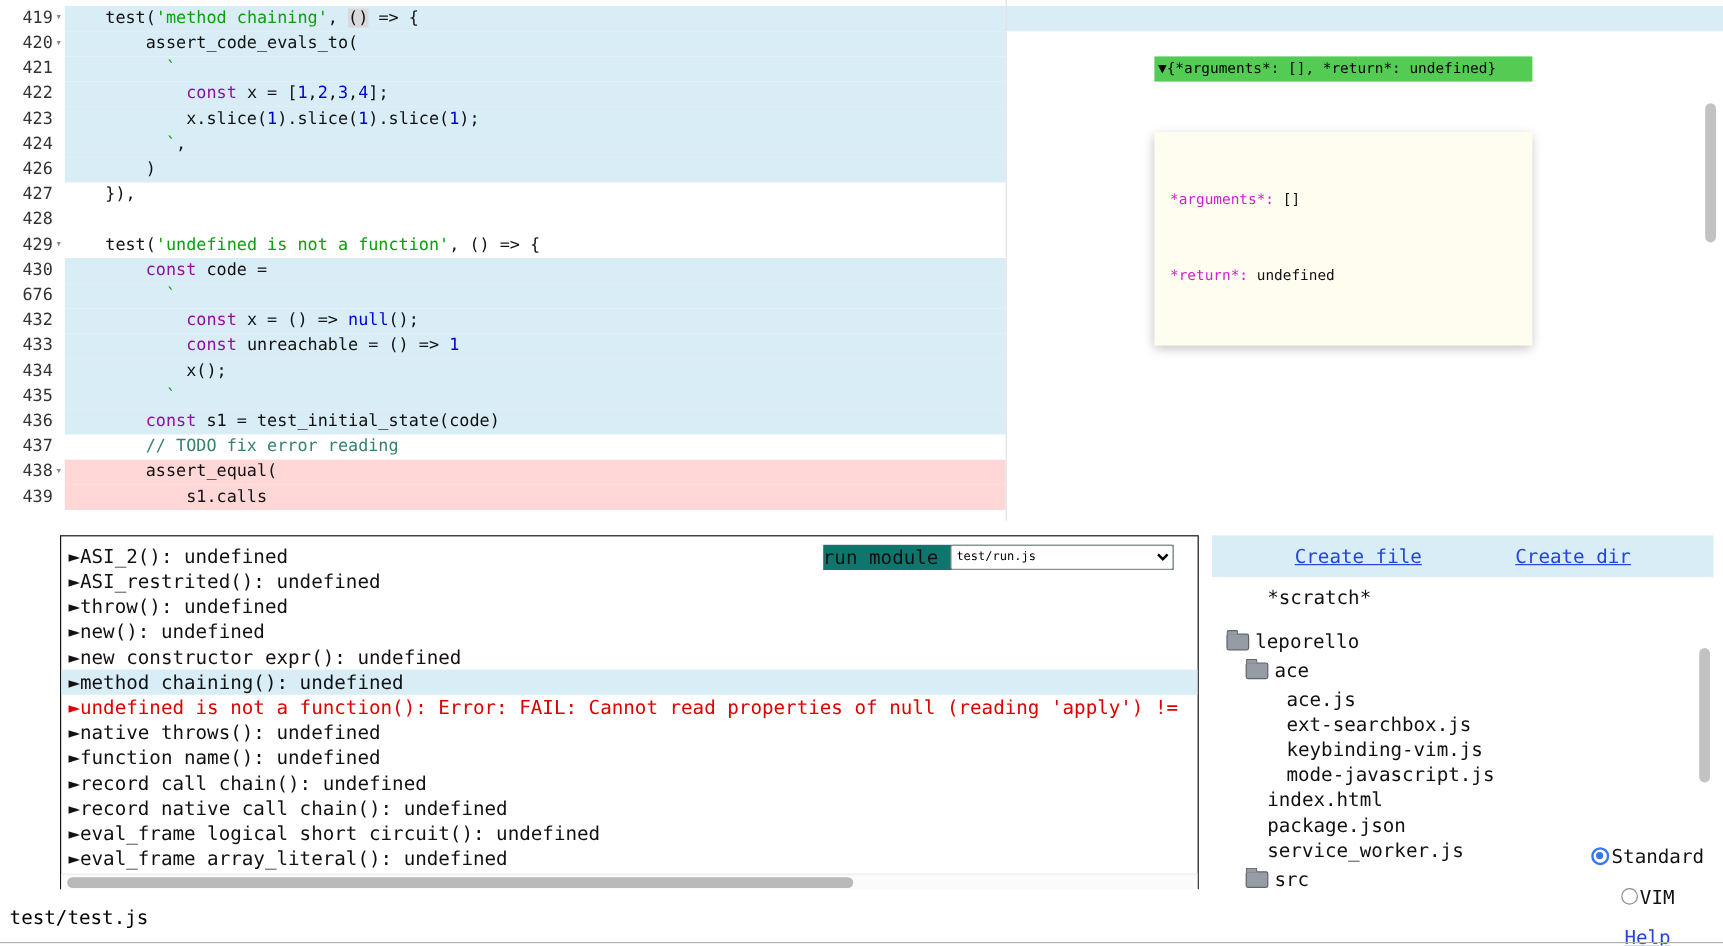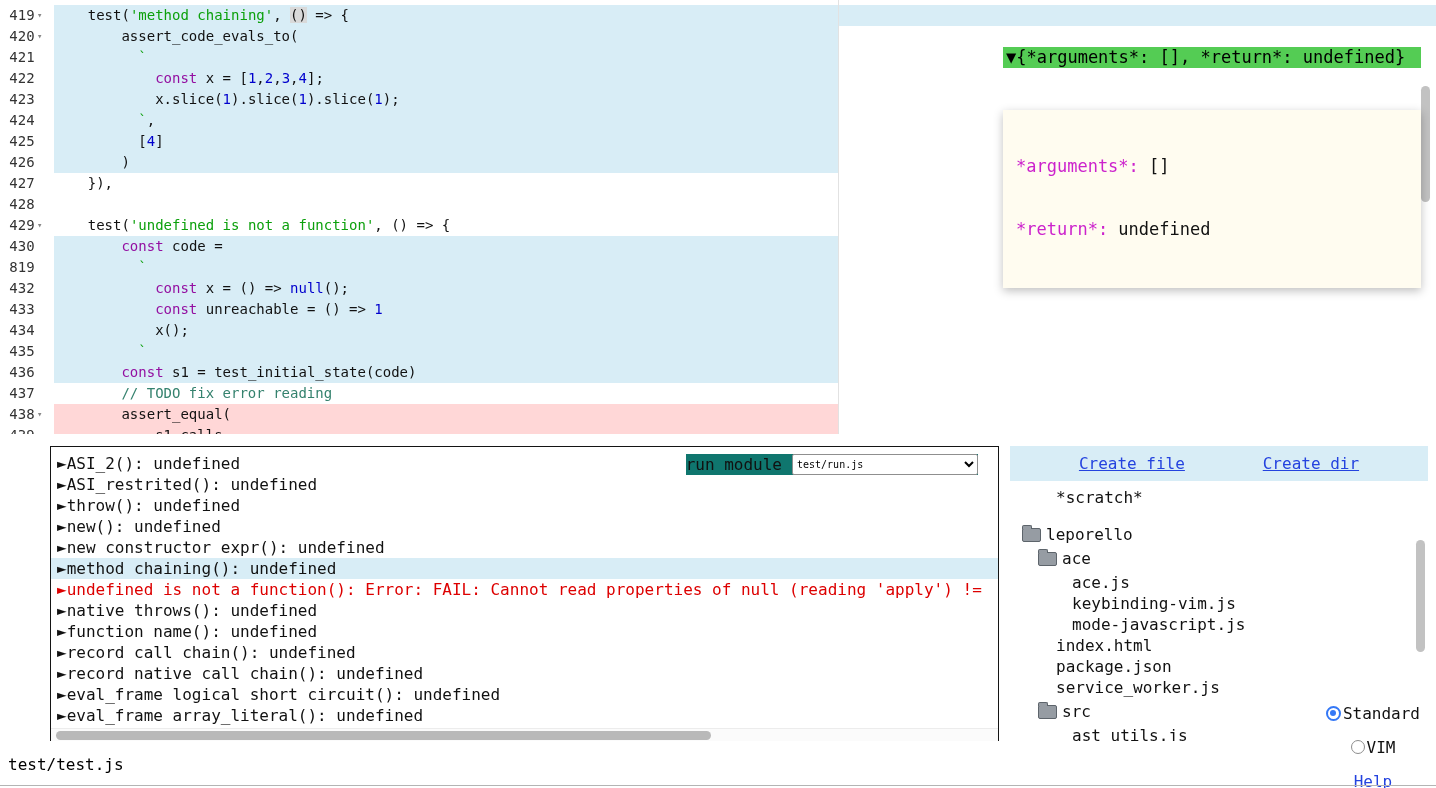--- a/index.html
+++ b/index.html
@@ -4,37 +4,37 @@
 <style>
   html,body{margin:0;padding:0;}
   body{width:1436px;height:788px;overflow:hidden;background:#fff;color:#111;
        font-family:"DejaVu Sans Mono","Liberation Mono",monospace;}
   .app{position:relative;width:1436px;height:788px;}
 
   
   .editor{position:absolute;left:0;top:0;width:1436px;height:434px;overflow:hidden;background:#fff;}
   .editor-lines{position:absolute;left:0;top:5px;right:0;}
   .editor-row{display:flex;height:21px;line-height:21px;font-size:14px;}
-  .gutter{flex:0 0 54px;display:flex;justify-content:center;align-items:center;color:#333;white-space:pre;}
+  .gutter{flex:0 0 54px;display:flex;justify-content:flex-end;align-items:center;color:#333;white-space:pre;}
   .fold{width:10px;font-size:9px;color:#888;text-align:center;line-height:21px;}
   .code-cell{flex:0 0 784px;white-space:pre;overflow:hidden;}
   .rest-cell{flex:1 1 auto;}
   .hl-blue{background:var(--hl-blue,#d8edf6);}
   .hl-pink{background:var(--hl-pink,#ffd7d7);}
   .tok-p{color:#111;}
   .tok-k{color:var(--kw,#930fa1);}
   .tok-s{color:var(--str,#0ca00c);}
   .tok-n{color:var(--num,#0000cd);}
   .tok-c{color:var(--cmt,#35826e);}
   .tok-m{background:var(--match,#d9d9d9);color:#111;}
   .editor-divider{position:absolute;left:838px;top:0;height:434px;width:1px;background:#e2e2e2;}
   .editor-vthumb{position:absolute;right:6px;top:86px;width:9px;height:116px;border-radius:5px;background:#c2c2c2;}
 
   
-  .value-tooltip{position:absolute;left:1003px;top:5px;width:418px;font-size:17px;line-height:21px;white-space:pre;z-index:5;}
+  .value-tooltip{position:absolute;left:962px;top:5px;width:315px;font-size:12px;line-height:21px;white-space:pre;z-index:5;}
   .vt-header{background:var(--tt-green,#54cc54);height:21px;padding:0 3px;color:#000;overflow:hidden;}
   .vt-body{background:var(--tt-body,#fffcf0);padding:4px 0 6px 13px;box-shadow:0 3px 9px rgba(0,0,0,0.25);}
   .vt-row{height:21px;}
   .vt-key{color:var(--magenta,#cc22cc);}
   .vt-val{color:#111;}
 
   
   .console{position:absolute;left:50px;top:446px;width:947px;height:295px;border:1.5px solid #141414;background:#fff;overflow:hidden;font-size:16px;}
   .console-output{position:absolute;left:0;top:6px;right:0;}
   .console-row{height:21px;line-height:21px;padding-left:6px;white-space:pre;}
@@ -100,25 +100,20 @@
           <div class="gutter"><span>423</span><span class="fold"></span></div>
           <div class="code-cell hl-blue">            <span class="tok-p">x.slice(</span><span class="tok-n">1</span><span class="tok-p">).slice(</span><span class="tok-n">1</span><span class="tok-p">).slice(</span><span class="tok-n">1</span><span class="tok-p">);</span></div>
           <div class="rest-cell"></div>
         </div>
         <div class="editor-row">
           <div class="gutter"><span>424</span><span class="fold"></span></div>
           <div class="code-cell hl-blue">          <span class="tok-s">`</span><span class="tok-p">,</span></div>
           <div class="rest-cell"></div>
         </div>
         <div class="editor-row">
-          <div class="gutter"><span>425</span><span class="fold"></span></div>
-          <div class="code-cell hl-blue">          <span class="tok-p">[</span><span class="tok-n">4</span><span class="tok-p">]</span></div>
-          <div class="rest-cell"></div>
-        </div>
-        <div class="editor-row">
           <div class="gutter"><span>426</span><span class="fold"></span></div>
           <div class="code-cell hl-blue">        <span class="tok-p">)</span></div>
           <div class="rest-cell"></div>
         </div>
         <div class="editor-row">
           <div class="gutter"><span>427</span><span class="fold"></span></div>
           <div class="code-cell">    <span class="tok-p">}),</span></div>
           <div class="rest-cell"></div>
         </div>
         <div class="editor-row">
@@ -130,21 +125,21 @@
           <div class="gutter"><span>429</span><span class="fold">▾</span></div>
           <div class="code-cell">    <span class="tok-p">test(</span><span class="tok-s">'undefined is not a function'</span><span class="tok-p">, () =&gt; {</span></div>
           <div class="rest-cell"></div>
         </div>
         <div class="editor-row">
           <div class="gutter"><span>430</span><span class="fold"></span></div>
           <div class="code-cell hl-blue">        <span class="tok-k">const</span><span class="tok-p"> code =</span></div>
           <div class="rest-cell"></div>
         </div>
         <div class="editor-row">
-          <div class="gutter"><span>819</span><span class="fold"></span></div>
+          <div class="gutter"><span>676</span><span class="fold"></span></div>
           <div class="code-cell hl-blue">          <span class="tok-s">`</span></div>
           <div class="rest-cell"></div>
         </div>
         <div class="editor-row">
           <div class="gutter"><span>432</span><span class="fold"></span></div>
           <div class="code-cell hl-blue">            <span class="tok-k">const</span><span class="tok-p"> x = () =&gt; </span><span class="tok-n">null</span><span class="tok-p">();</span></div>
           <div class="rest-cell"></div>
         </div>
         <div class="editor-row">
           <div class="gutter"><span>433</span><span class="fold"></span></div>
@@ -223,20 +218,21 @@
   <div class="files">
     <div class="files-header">
       <a class="link">Create file</a>
       <a class="link">Create dir</a>
     </div>
     <div class="file-tree">
         <div class="file-row" style="padding-left: 46px;"><span>*scratch*</span></div>
         <div class="file-row folder-row" style="padding-left: 12px; margin-top: 16px;"><span class="folder-icon"></span><span>leporello</span></div>
         <div class="file-row folder-row" style="padding-left: 28px;"><span class="folder-icon"></span><span>ace</span></div>
         <div class="file-row" style="padding-left: 62px;"><span>ace.js</span></div>
+        <div class="file-row" style="padding-left: 62px;"><span>ext-searchbox.js</span></div>
         <div class="file-row" style="padding-left: 62px;"><span>keybinding-vim.js</span></div>
         <div class="file-row" style="padding-left: 62px; align-items: center;"><span>mode-javascript.js</span></div>
         <div class="file-row" style="padding-left: 46px;"><span>index.html</span></div>
         <div class="file-row" style="padding-left: 46px;"><span>package.json</span></div>
         <div class="file-row" style="padding-left: 46px;"><span>service_worker.js</span></div>
         <div class="file-row folder-row" style="padding-left: 28px;"><span class="folder-icon"></span><span>src</span></div>
         <div class="file-row" style="padding-left: 62px;"><span>ast_utils.js</span></div>
       </div>
     <div class="files-vthumb"></div>
   </div>

